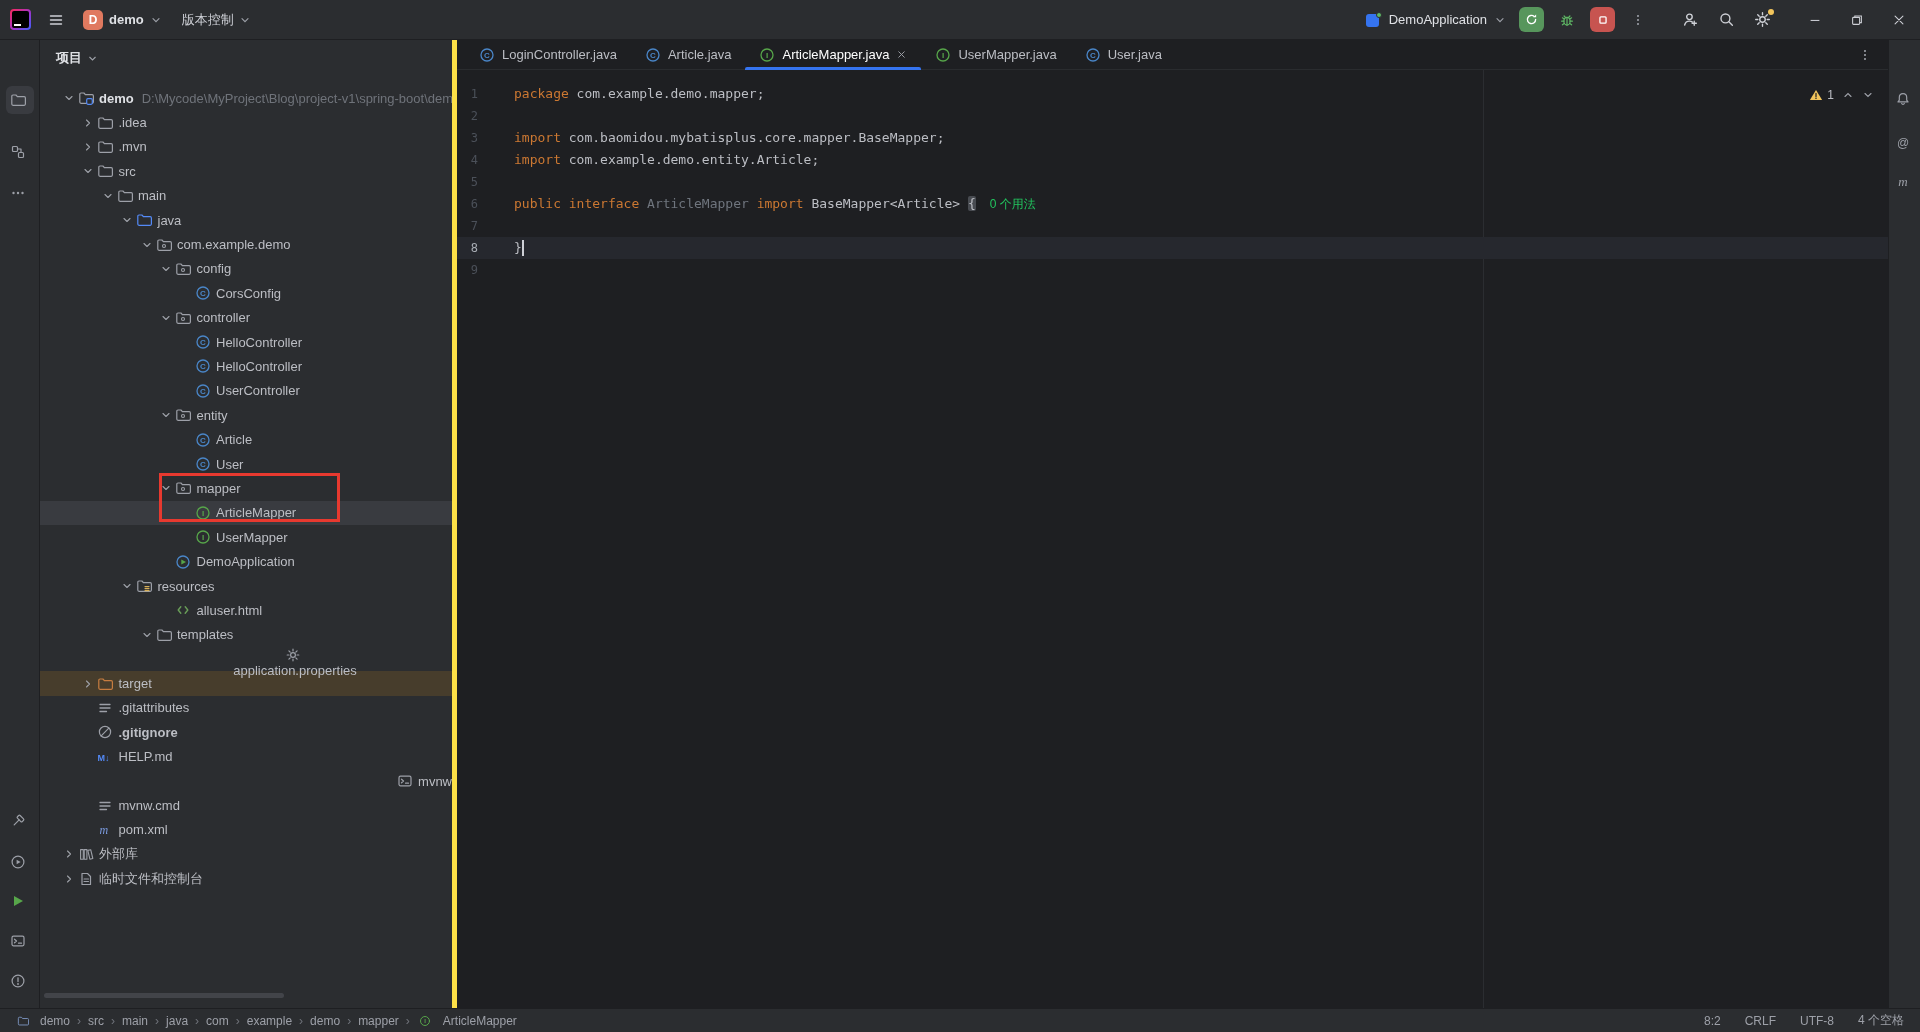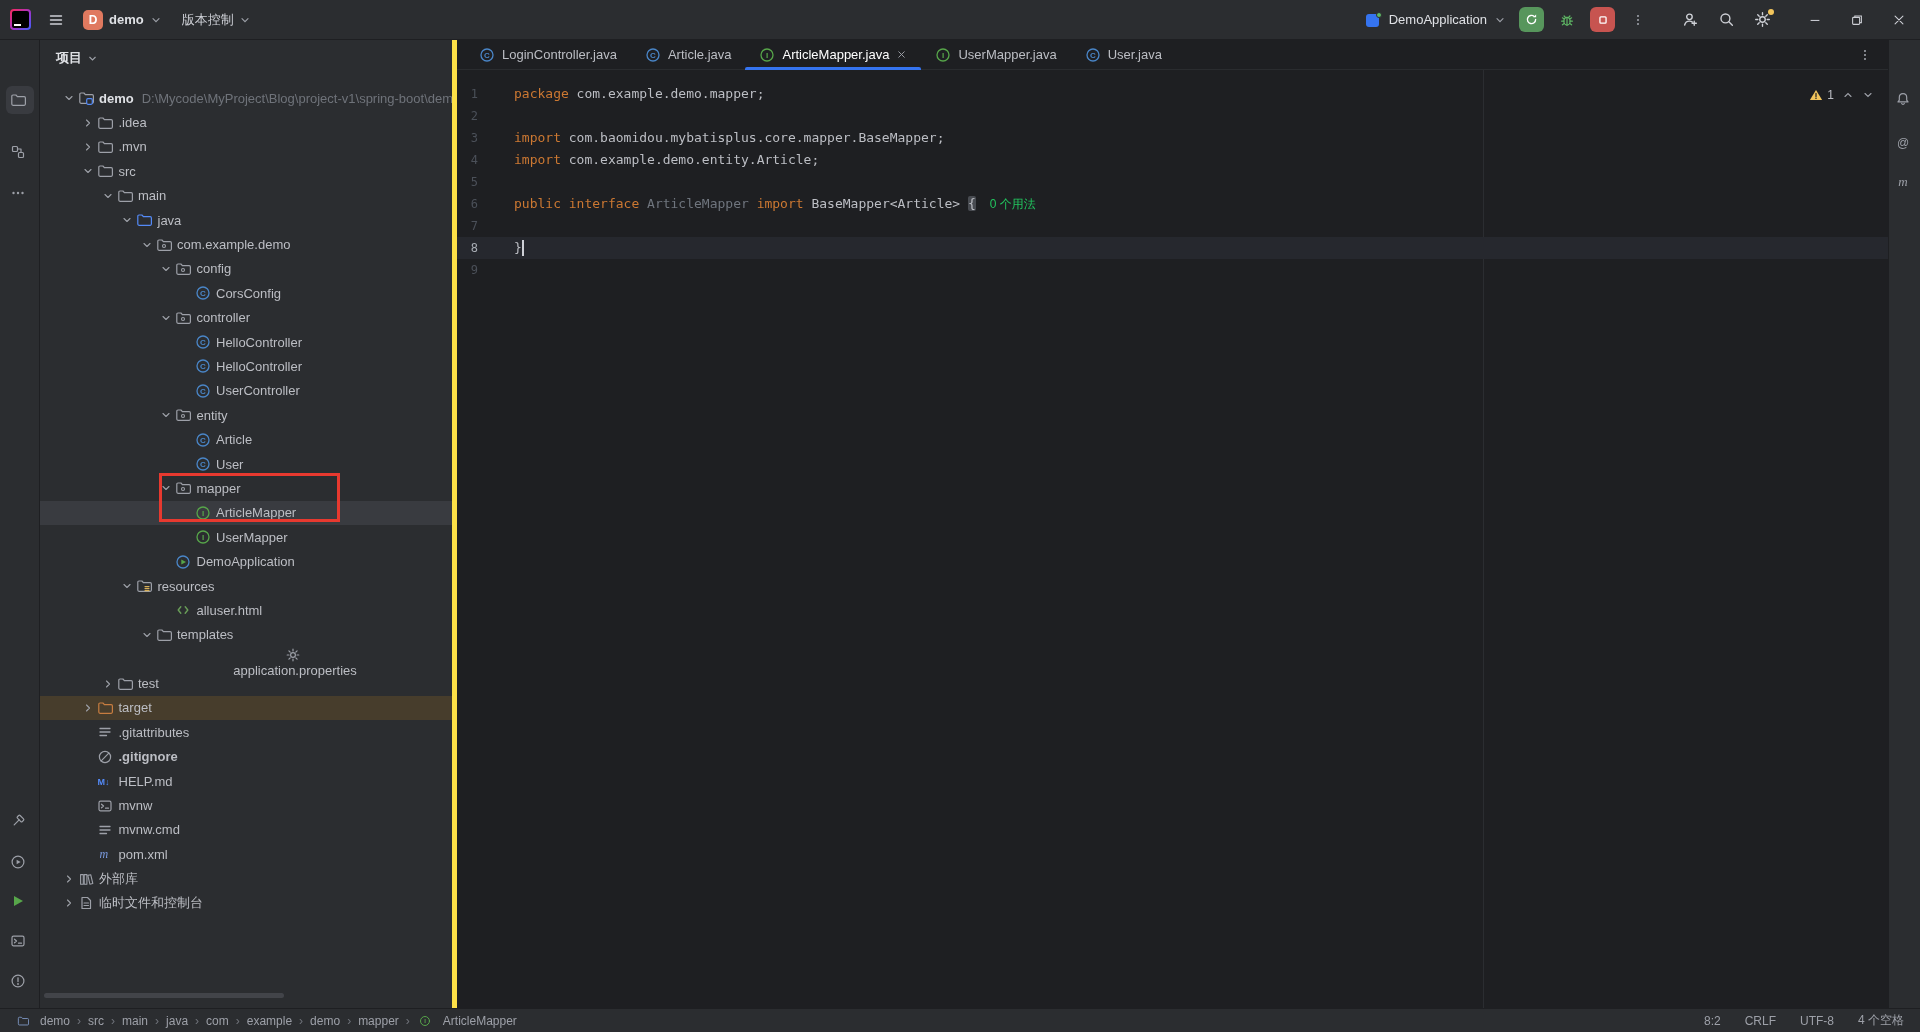--- a/index.html
+++ b/index.html
@@ -593,33 +593,20 @@
         <div class="tree-row" style="padding-left: 98px; flex-direction: column;">
           <span class="chev-slot"></span>
           <span class="ti">
             <svg width="16" height="16" viewBox="0 0 16 16" fill="none" stroke-linecap="round" stroke-linejoin="round">
               <circle cx="8" cy="8" r="2.4" stroke="#9DA0A8" stroke-width="1.2"></circle>
               <path d="M8 2.2v1.8M8 12v1.8M2.2 8h1.8M12 8h1.8M3.9 3.9l1.3 1.3M10.8 10.8l1.3 1.3M12.1 3.9l-1.3 1.3M5.2 10.8l-1.3 1.3" stroke="#9DA0A8" stroke-width="1.2"></path>
             </svg>
           </span>
           <span class="tree-lbl">application.properties</span>
         </div>
-        <div class="tree-row" style="padding-left: 59px;">
-          <span class="chev-slot">
-            <svg width="12" height="12" viewBox="0 0 16 16" fill="none" stroke-linecap="round" stroke-linejoin="round">
-              <path d="M6 4l4 4-4 4" stroke="#9DA0A8" stroke-width="1.5"></path>
-            </svg>
-          </span>
-          <span class="ti">
-            <svg width="16" height="16" viewBox="0 0 16 16" fill="none" stroke-linecap="round" stroke-linejoin="round">
-              <path d="M1.8 4.2c0-.7.5-1.2 1.2-1.2h2.9l1.5 1.7h6.8c.7 0 1.2.5 1.2 1.2v6.2c0 .7-.5 1.2-1.2 1.2H3c-.7 0-1.2-.5-1.2-1.2z" stroke="#9DA0A8" stroke-width="1.2"></path>
-            </svg>
-          </span>
-          <span class="tree-lbl">test</span>
-        </div>
         <div class="tree-row excluded" style="padding-left: 39.5px;">
           <span class="chev-slot">
             <svg width="12" height="12" viewBox="0 0 16 16" fill="none" stroke-linecap="round" stroke-linejoin="round">
               <path d="M6 4l4 4-4 4" stroke="#9DA0A8" stroke-width="1.5"></path>
             </svg>
           </span>
           <span class="ti">
             <svg width="16" height="16" viewBox="0 0 16 16" fill="none" stroke-linecap="round" stroke-linejoin="round">
               <path d="M1.8 4.2c0-.7.5-1.2 1.2-1.2h2.9l1.5 1.7h6.8c.7 0 1.2.5 1.2 1.2v6.2c0 .7-.5 1.2-1.2 1.2H3c-.7 0-1.2-.5-1.2-1.2z" stroke="#C77D40" stroke-width="1.2"></path>
             </svg>
@@ -647,21 +634,21 @@
         </div>
         <div class="tree-row" style="padding-left: 39.5px;">
           <span class="chev-slot"></span>
           <span class="ti">
             <svg width="16" height="16" viewBox="0 0 16 16" fill="none" stroke-linecap="round" stroke-linejoin="round">
               <text x="0.5" y="11.5" font-size="9" font-weight="bold" fill="#548AF7" stroke="none" font-family="Liberation Sans,sans-serif">M↓</text>
             </svg>
           </span>
           <span class="tree-lbl">HELP.md</span>
         </div>
-        <div class="tree-row" style="padding-left: 39.5px;">
+        <div class="tree-row" style="padding-left: 39.5px; justify-content: flex-end;">
           <span class="chev-slot"></span>
           <span class="ti">
             <svg width="16" height="16" viewBox="0 0 16 16" fill="none" stroke-linecap="round" stroke-linejoin="round">
               <rect x="2" y="3.2" width="12" height="9.6" rx="1.5" stroke="#9DA0A8" stroke-width="1.2"></rect>
               <path d="M4.5 6.2l2 1.8-2 1.8M8.5 10.2h3" stroke="#9DA0A8" stroke-width="1.2"></path>
             </svg>
           </span>
           <span class="tree-lbl">mvnw</span>
         </div>
         <div class="tree-row" style="padding-left: 39.5px;">

